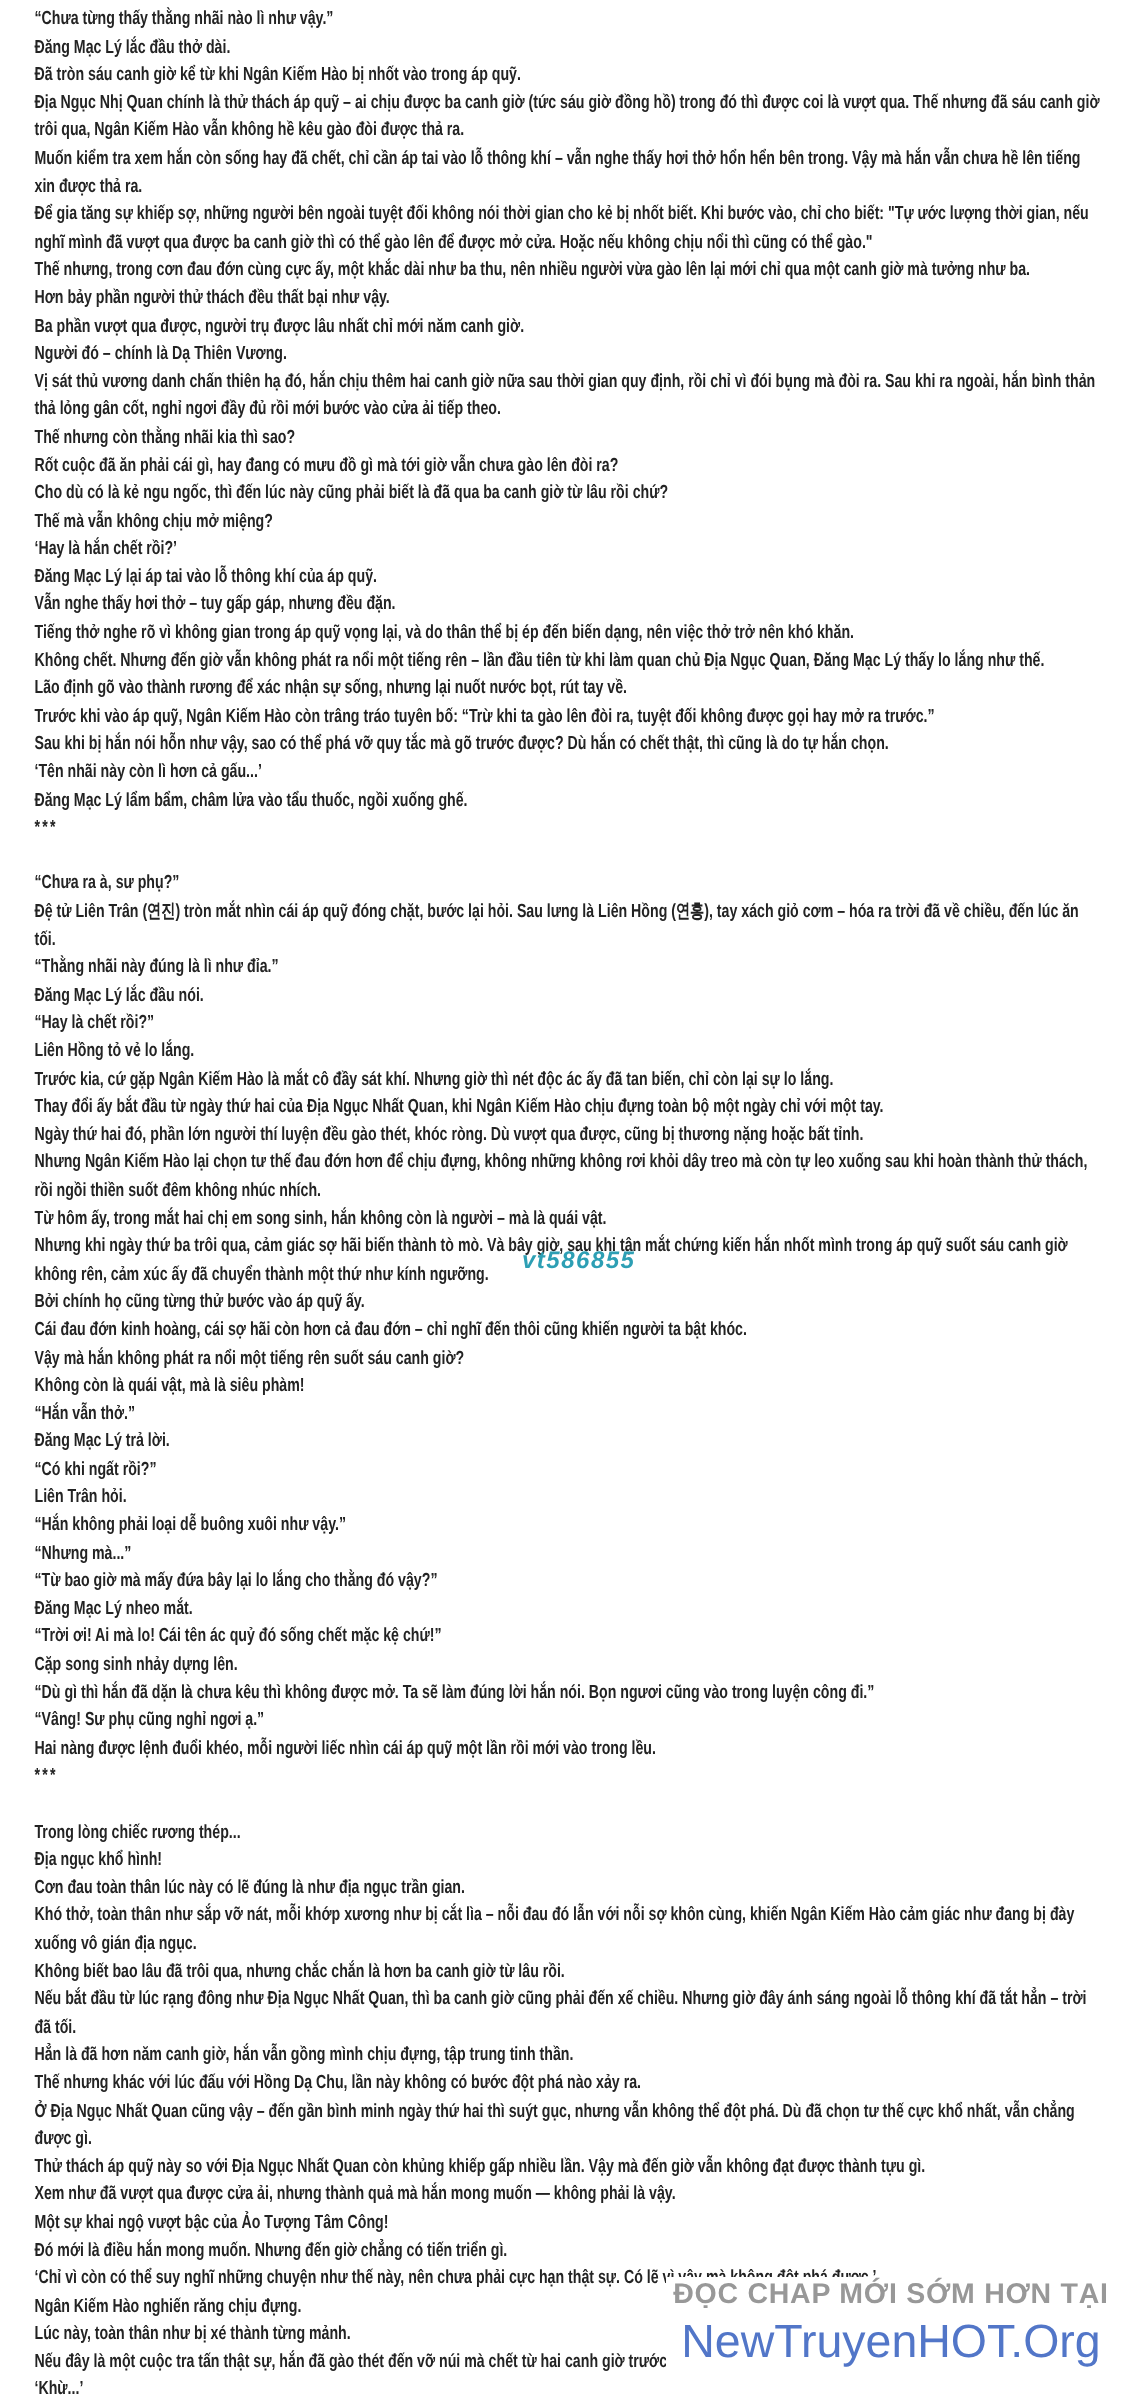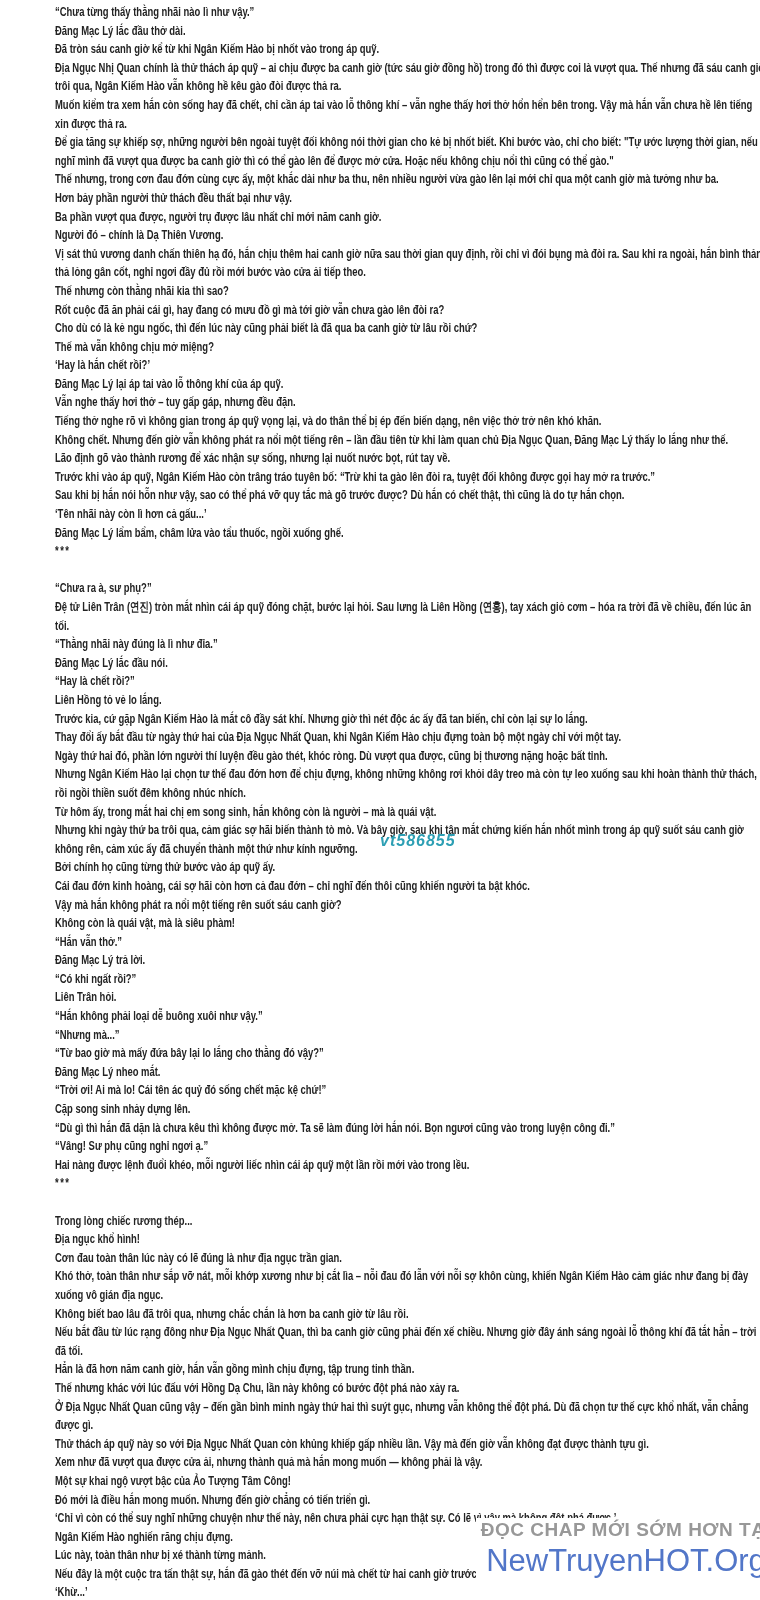--- a/index.html
+++ b/index.html
@@ -3,21 +3,21 @@
 <meta charset="utf-8">
 <style>
   html, body { margin: 0; padding: 0; }
   body {
     width: 760px; height: 1600px;
     background: #ffffff;
     overflow: hidden;
     position: relative;
     font-family: "Liberation Sans", sans-serif;
   }
-  .page { position: absolute; inset: 0; margin-left: 32px; }
+  .page { position: absolute; inset: 0; }
   .novel-text {
     position: absolute;
     top: 3px; left: 23px;
     width: 950px;                 
     transform: scaleX(0.75);
     transform-origin: 0 0;
     font-weight: bold;
     font-size: 12.6px;
     line-height: 18.6px;
     color: #232323;

